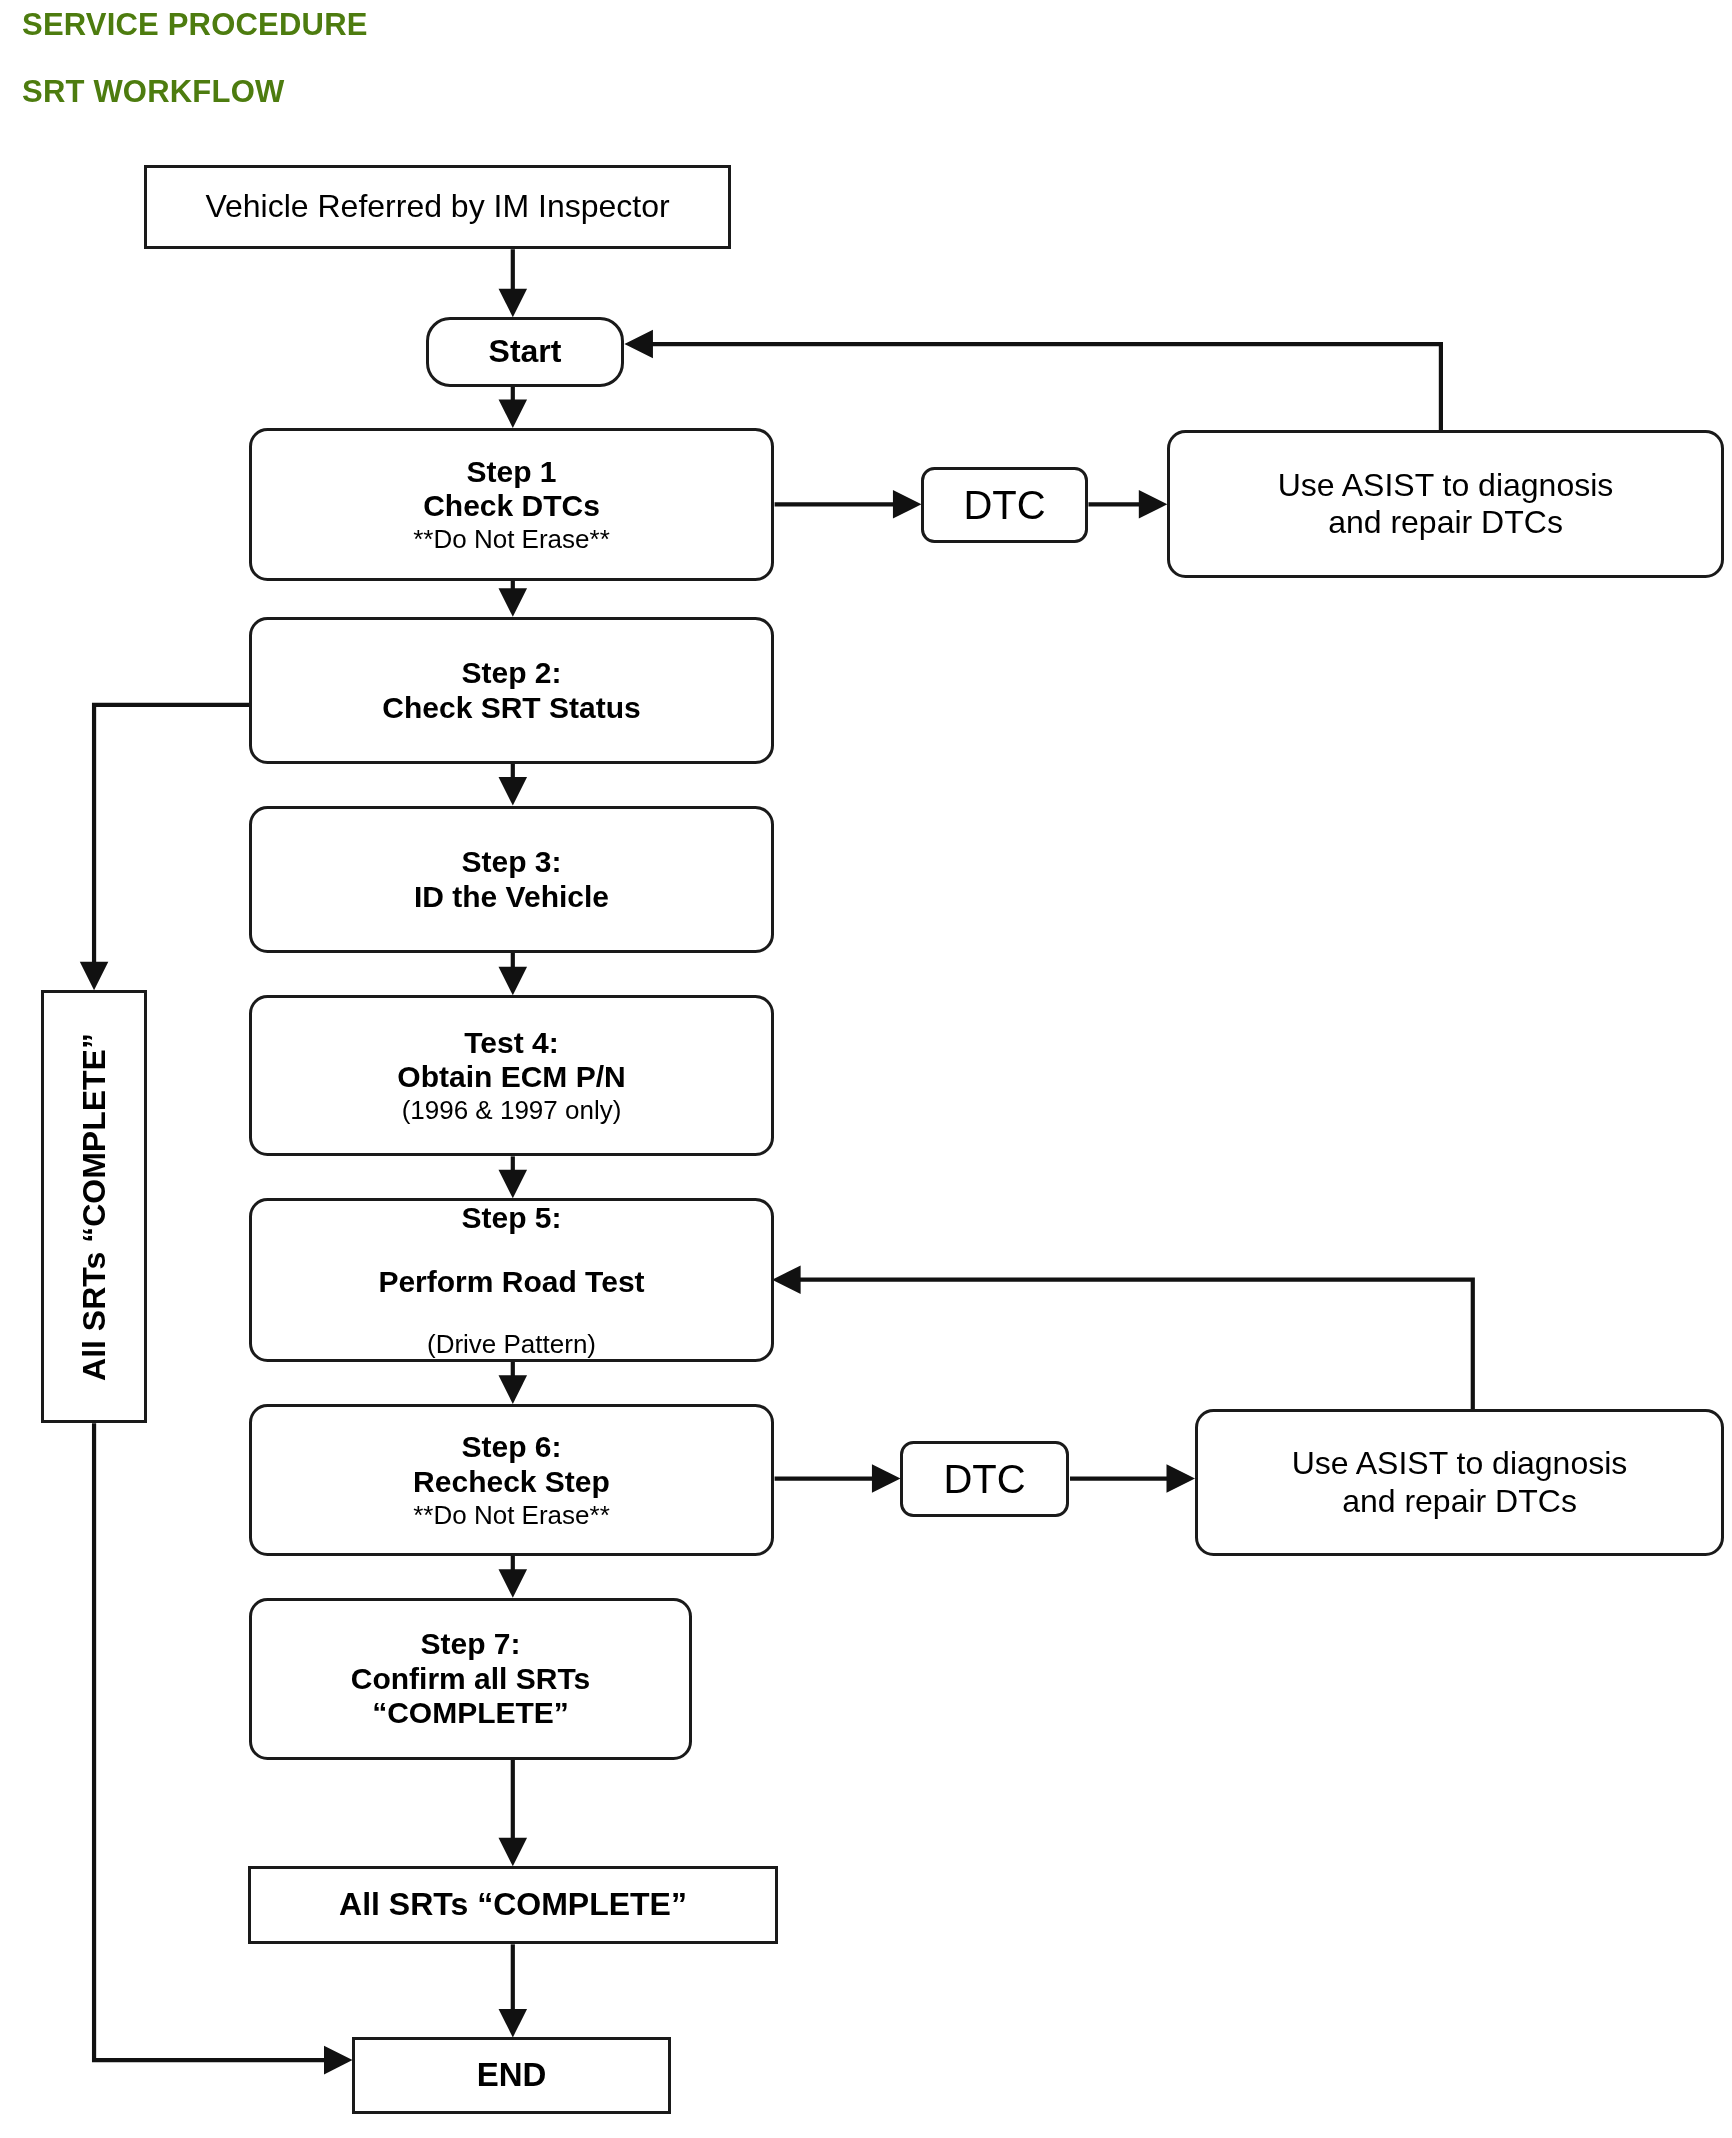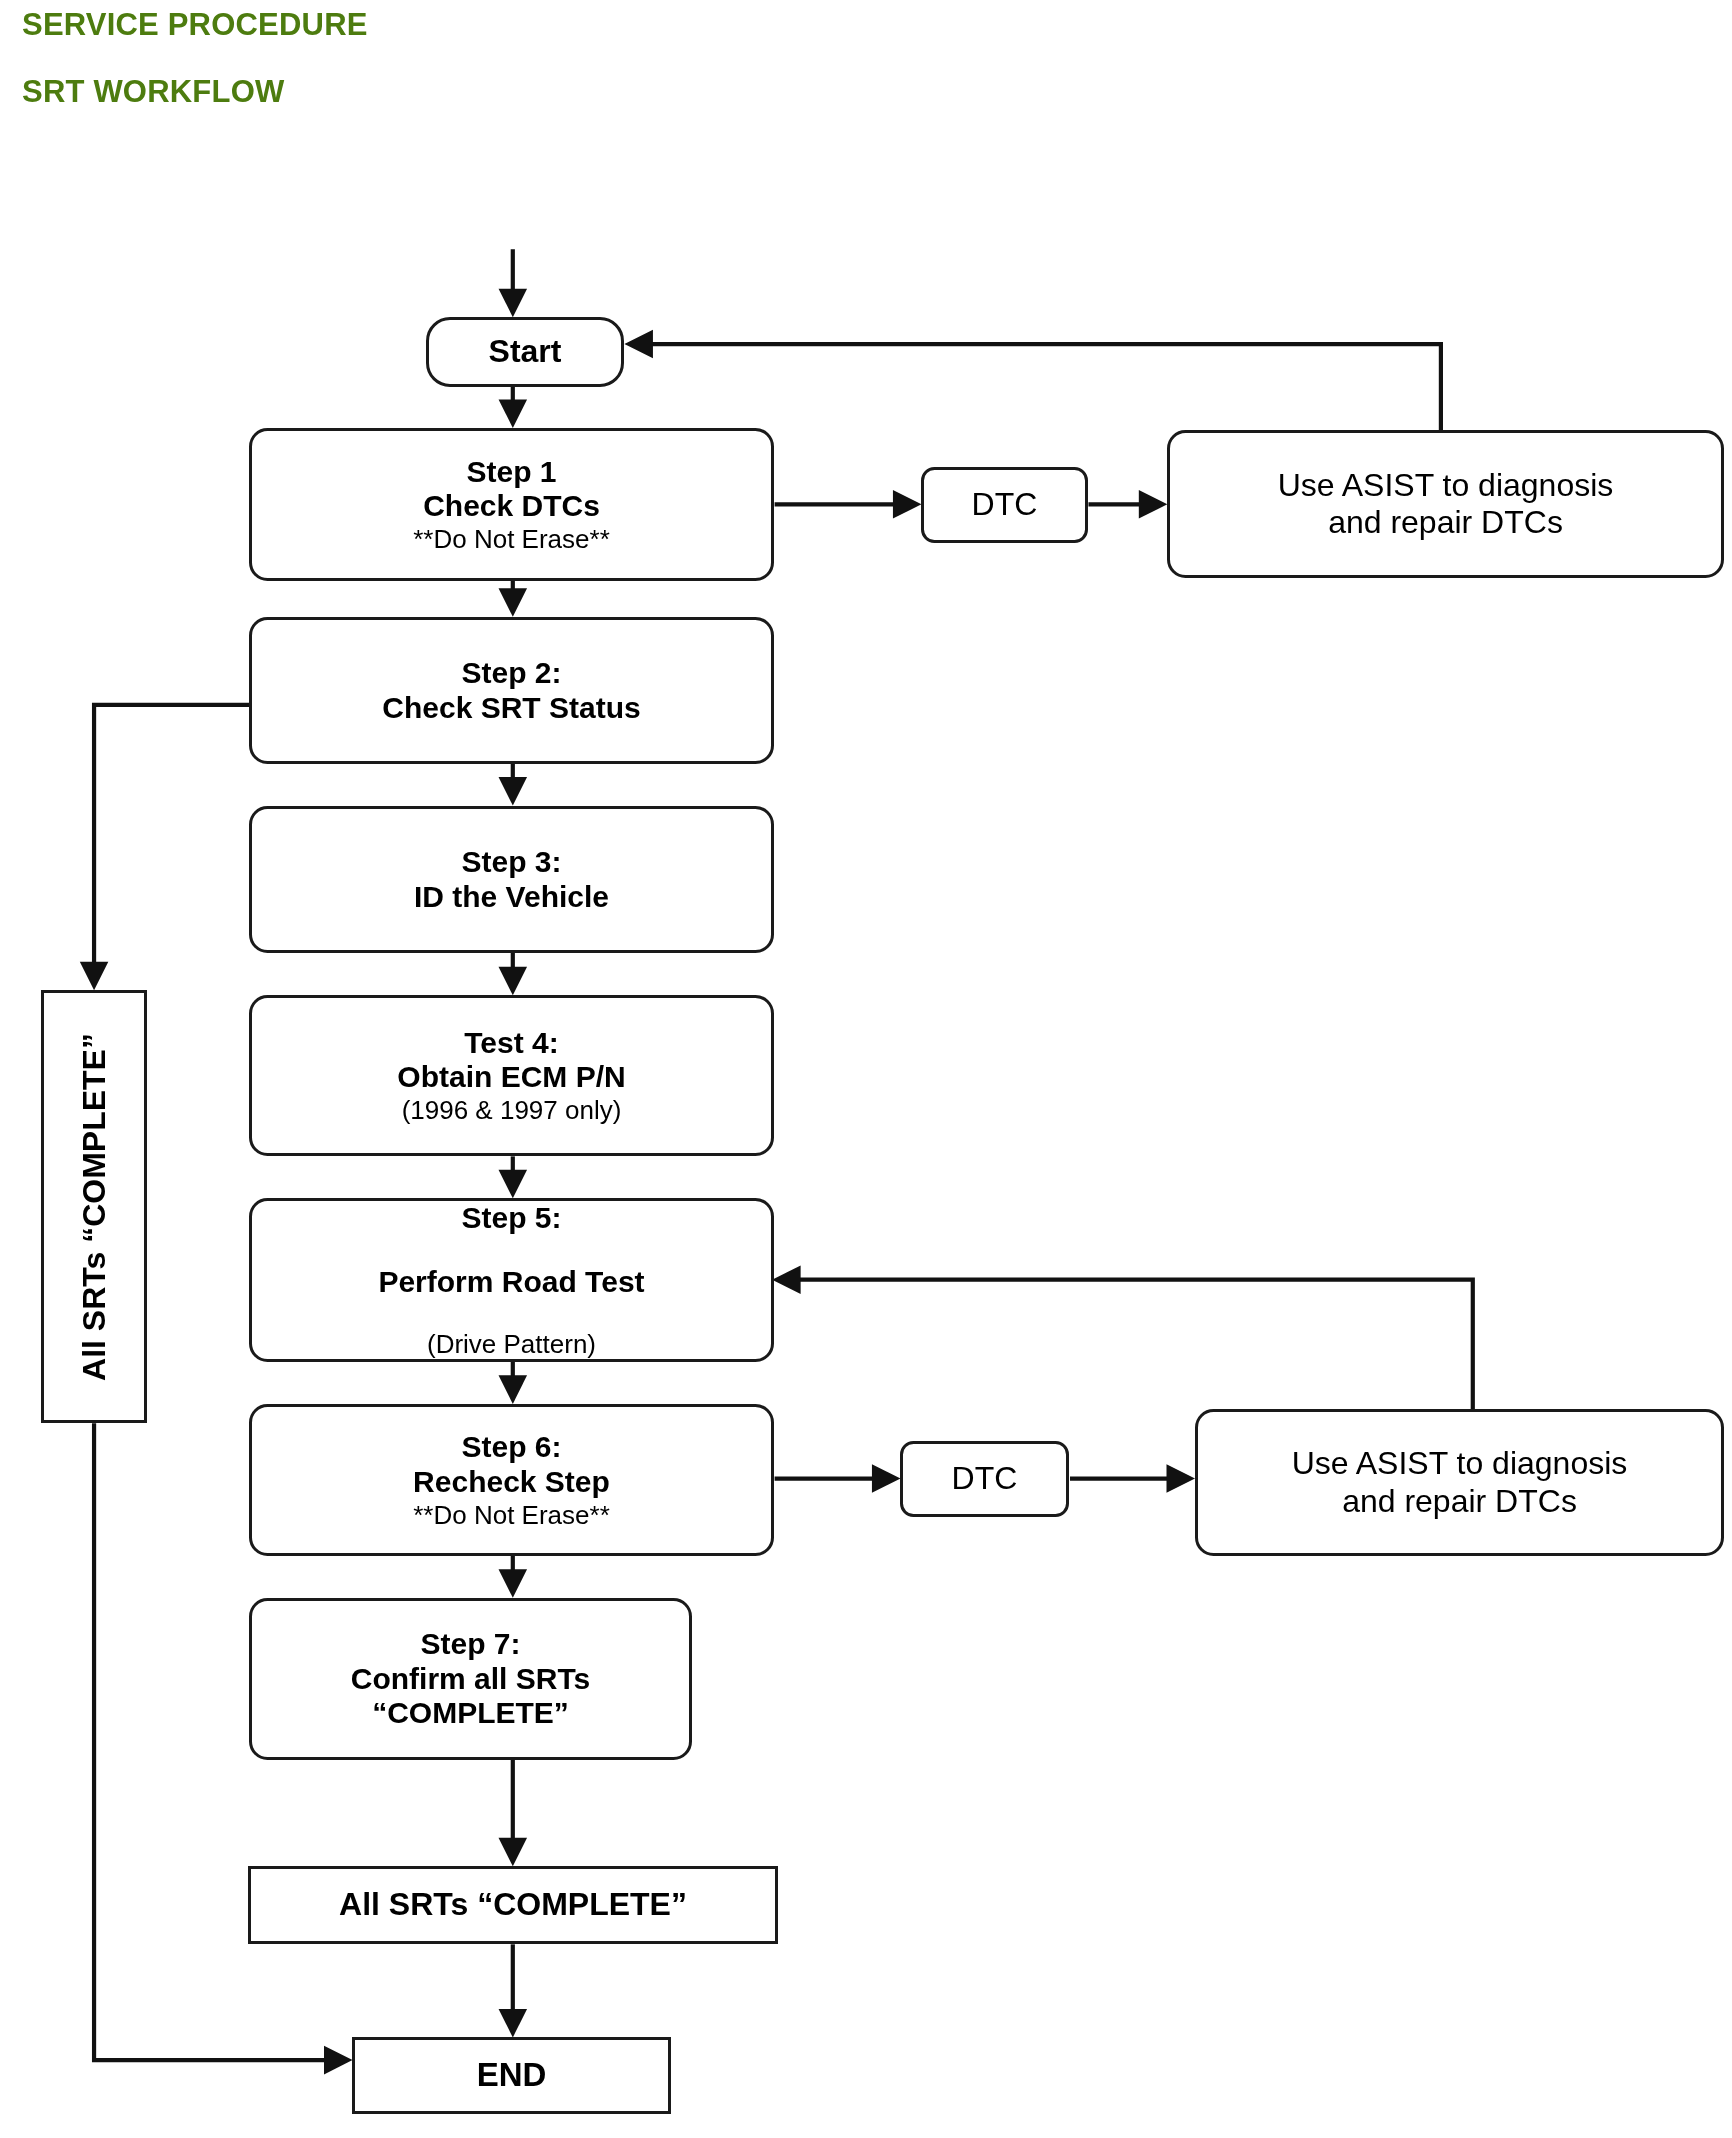--- a/index.html
+++ b/index.html
@@ -47,21 +47,21 @@
   .node.rounded { border-radius: 18.5px; }
   .node.sharp { border-radius: 0; }
 
   .ln { display: block; white-space: nowrap; }
   .ln.b { font-weight: bold; }
   .ln.r { font-weight: normal; }
 
   .fs-reg { font-size: 32px; }
   .fs-step { font-size: 30px; }
   .fs-sub  { font-size: 26px; }
-  .fs-dtc  { font-size: 32px; }
+  .fs-dtc  { font-size: 40px; }
   .fs-asist{ font-size: 32px; }
   .fs-end  { font-size: 33px; }
 
   .vert-node {
     position: absolute;
     box-sizing: border-box;
     border: 3.4px solid #1a1a1a;
     background: #ffffff;
     display: flex;
     align-items: center;
@@ -180,20 +180,23 @@
       <line x1="611" y1="2317" x2="611" y2="2400"></line>
       <polygon points="611,2428 594,2394 628,2394"></polygon>
     </g>
 
     <g>
       <path d="M 112 1696 L 112 2455 L 392 2455"></path>
       <polygon points="420,2455 386,2438 386,2472"></polygon>
     </g>
   </svg>
 
+  <div class="node sharp" style="left:144px; top:165px; width:587px; height:84px;">
+    <span class="ln r fs-reg">Vehicle Referred by IM Inspector</span>
+  </div>
 
   <div class="node rounded" style="left:426px; top:317px; width:198px; height:70px; border-radius:24px;">
     <span class="ln b fs-reg">Start</span>
   </div>
 
   <div class="node rounded" style="left:249px; top:428px; width:525px; height:153px;">
     <span class="ln b fs-step">Step 1</span>
     <span class="ln b fs-step">Check DTCs</span>
     <span class="ln r fs-sub">**Do Not Erase**</span>
   </div>

